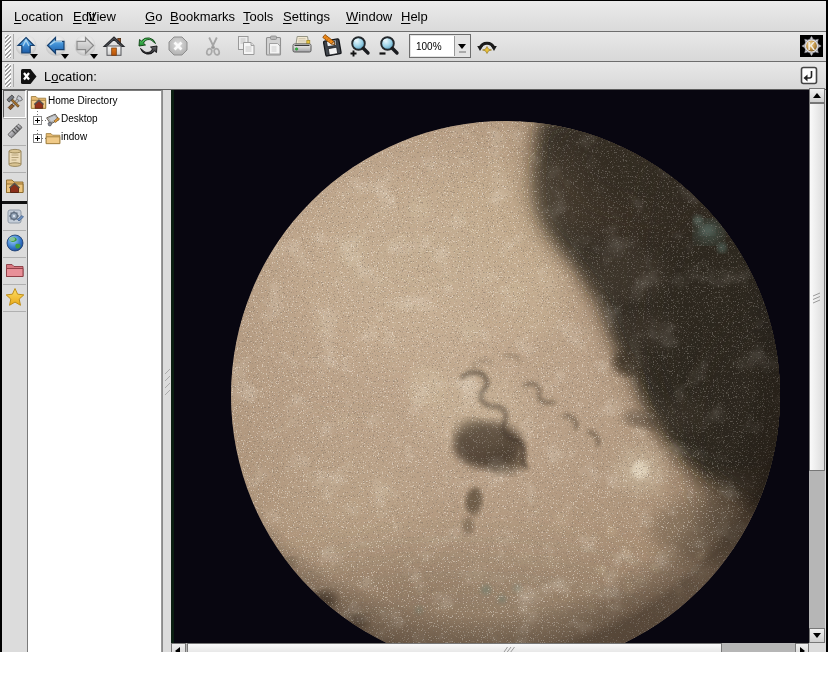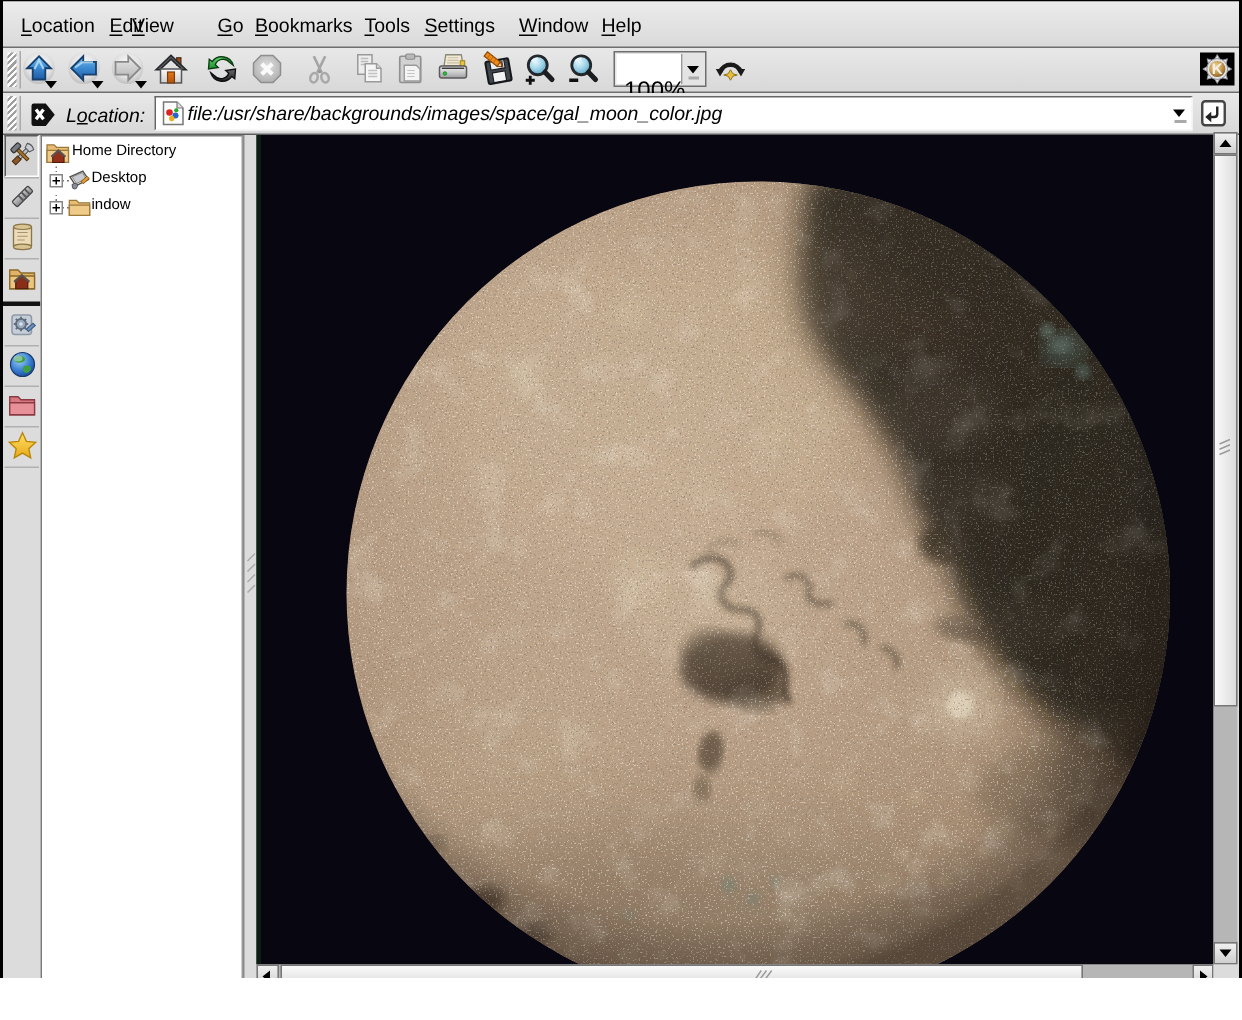--- a/index.html
+++ b/index.html
@@ -13,21 +13,21 @@
 #menubar u{text-decoration:underline;text-underline-offset:2px;}
 
 #toolbar{position:absolute;left:2px;top:32px;width:824px;height:29px;
  background:linear-gradient(#e8e8e8,#d8d8d8);border-bottom:1px solid #6e6e6e;}
 .handle{position:absolute;width:6px;background:repeating-linear-gradient(135deg,#fcfcfc 0 1.5px,#9f9f9f 1.5px 3px);}
 .tsep{position:absolute;width:1px;background:#aaa;}
 .ticon{position:absolute;width:24px;height:24px;top:2px;}
 .ddt{position:absolute;width:0;height:0;border-left:4px solid transparent;border-right:4px solid transparent;border-top:5px solid #000;top:22px;}
 
 #locbar{position:absolute;left:2px;top:62px;width:824px;height:27px;
- background:linear-gradient(#e8e8e8,#d8d8d8);border-bottom:1px solid #5e5e5e;font-size:13px;font-style:italic;}
+ background:linear-gradient(#e8e8e8,#d8d8d8);border-bottom:1px solid #5e5e5e;font-size:13px;}
 #combo{position:absolute;left:101px;top:2px;width:692px;height:23px;background:#fff;
  border-top:1px solid #666;border-left:1px solid #666;border-bottom:1px solid #f6f6f6;border-right:1px solid #f6f6f6;box-sizing:border-box;}
 #combo .txt{position:absolute;left:21px;top:3px;font-size:13px;color:#000;white-space:nowrap;}
 
 #sidestrip{position:absolute;left:2px;top:90px;width:25px;height:567px;background:#dcdcdc;}
 #tree{position:absolute;left:27px;top:90px;width:135px;height:567px;background:#fff;
  border:1px solid #7a7a7a;border-right:1px solid #9a9a9a;box-sizing:border-box;font-size:13px;}
 #splitter{position:absolute;left:162px;top:90px;width:9px;height:567px;background:#dcdcdc;border-left:1px solid #8a8a8a;box-sizing:border-box;}
 #view{position:absolute;left:171px;top:90px;width:638px;height:553px;background:#050408;}
 
@@ -35,21 +35,21 @@
 #hscroll{position:absolute;left:171px;top:643px;width:638px;height:15px;background:#b6b6b6;}
 .sbbtn{position:absolute;background:linear-gradient(#f0f0f0,#d0d0d0);border:1px solid #777;box-sizing:border-box;}
 .sbthumb{position:absolute;background:linear-gradient(90deg,#fafafa,#dcdcdc);border:1px solid #777;box-sizing:border-box;}
 #corner{position:absolute;left:809px;top:643px;width:17px;height:15px;background:#dcdcdc;}
 
 #status{position:absolute;left:2px;top:658px;width:824px;height:19px;background:#ececec;}
 #stfield{position:absolute;left:169px;top:1px;width:637px;height:16px;background:#fbfbfb;
  border-top:1px solid #9a9a9a;border-left:1px solid #9a9a9a;border-bottom:1px solid #fff;border-right:1px solid #fff;}
 .arrow{width:0;height:0;position:absolute;}
 #zoomcombo{position:absolute;left:407px;top:2px;width:62px;height:24px;border:1px solid #6e6e6e;background:#e4e4e4;box-sizing:border-box;}
-#zfield{position:absolute;left:1px;top:1px;width:44px;height:20px;background:#fff;font-size:16px;color:#000;padding:16px 0 0 5px;box-sizing:border-box;border-right:1px solid #9a9a9a;}
+#zfield{position:absolute;left:1px;top:1px;width:44px;height:20px;background:#fff;font-size:10px;color:#000;padding:5px 0 0 5px;box-sizing:border-box;border-right:1px solid #9a9a9a;}
 #zarrow{position:absolute;right:0;top:0;width:15px;height:22px;}
 #kgear{position:absolute;left:798px;top:3px;width:23px;height:22px;background:#000;}
 .sic{position:absolute;width:20px;height:20px;}
 .ssep{position:absolute;left:1px;width:23px;height:1px;background:#b0b0b0;}
 .trtxt{position:absolute;font-size:10px;color:#000;white-space:nowrap;}
 .dotv{position:absolute;width:1px;background-image:repeating-linear-gradient(#777 0 1px,transparent 1px 3px);}
 .doth{position:absolute;height:1px;background-image:repeating-linear-gradient(90deg,#777 0 1px,transparent 1px 3px);}
 .pbox{position:absolute;width:9px;height:9px;border:1px solid #868686;background:#fff;box-sizing:border-box;}
 .ph{position:absolute;left:1px;top:3px;width:5px;height:1px;background:#000;}
 .pv{position:absolute;left:3px;top:1px;width:1px;height:5px;background:#000;}
@@ -238,33 +238,20 @@
  </svg>
 </div>
 <div id="locbar">
  <div class="handle" style="left:3px;top:2px;height:23px;"></div>
  <div class="tsep" style="left:11px;top:2px;height:23px;"></div>
  <span style="position:absolute;left:42px;top:7px;">L<u>o</u>cation:</span>
  <svg style="position:absolute;left:18px;top:6px;" width="18" height="17" viewBox="0 0 18 17">
   <path d="M1,2.5 Q1,1 2.5,1 L10.5,1 L16.5,8.5 L10.5,16 L2.5,16 Q1,16 1,14.5 Z" fill="#111"></path>
   <path d="M4,5 L9,11.5 M9,5 L4,11.5" stroke="#fff" stroke-width="2.2"></path>
  </svg>
- <div id="combo">
-   <svg style="position:absolute;left:4px;top:2px" width="15" height="17" viewBox="0 0 15 17">
-     <path d="M1,1 h9 l4,4 v11 h-13 Z" fill="#fcfcfc" stroke="#777" stroke-width="1"></path>
-     <path d="M10,1 v4 h4" fill="#e0e0e0" stroke="#777" stroke-width=".8"></path>
-     <circle cx="5" cy="8" r="2.2" fill="#d22"></circle>
-          <circle cx="9" cy="10" r="2" fill="#26c"></circle>
-     <circle cx="6.5" cy="12" r="1.8" fill="#ea2"></circle>
-          <circle cx="9.5" cy="6.5" r="1.4" fill="#2a2"></circle>
-   </svg>
-   <div class="txt">file:/usr/share/backgrounds/images/space/gal_moon_color.jpg</div>
-   <div class="arrow" style="left:678px;top:8px;border-left:4.5px solid transparent;border-right:4.5px solid transparent;border-top:5.5px solid #000;"></div>
-   <div style="position:absolute;left:679px;top:15px;width:8px;height:2px;background:#aaa;"></div>
- </div>
  <svg style="position:absolute;left:796px;top:3px" width="21" height="22" viewBox="0 0 21 22">
   <rect x="3.5" y="2.5" width="15" height="16" rx="2" fill="#fdfdfd" stroke="#444" stroke-width="1.6"></rect>
   <path d="M13.5,6 L13.5,11 Q13.5,13 11.5,13 L8,13" fill="none" stroke="#222" stroke-width="1.6"></path>
   <path d="M9.5,9.5 L5.5,13 L9.5,16.5 Z" fill="#222"></path>
  </svg>
 </div>
 <div id="sidestrip">
  <div style="position:absolute;left:1px;top:0px;width:23px;height:28px;border:1px solid #5a5a5a;border-right-color:#fff;border-bottom-color:#fff;background:#d4d4d4;box-sizing:border-box;"></div>
  <svg class="sic" style="left:3px;top:3px" viewBox="0 0 20 20">
   <g transform="rotate(45 10 10)">

